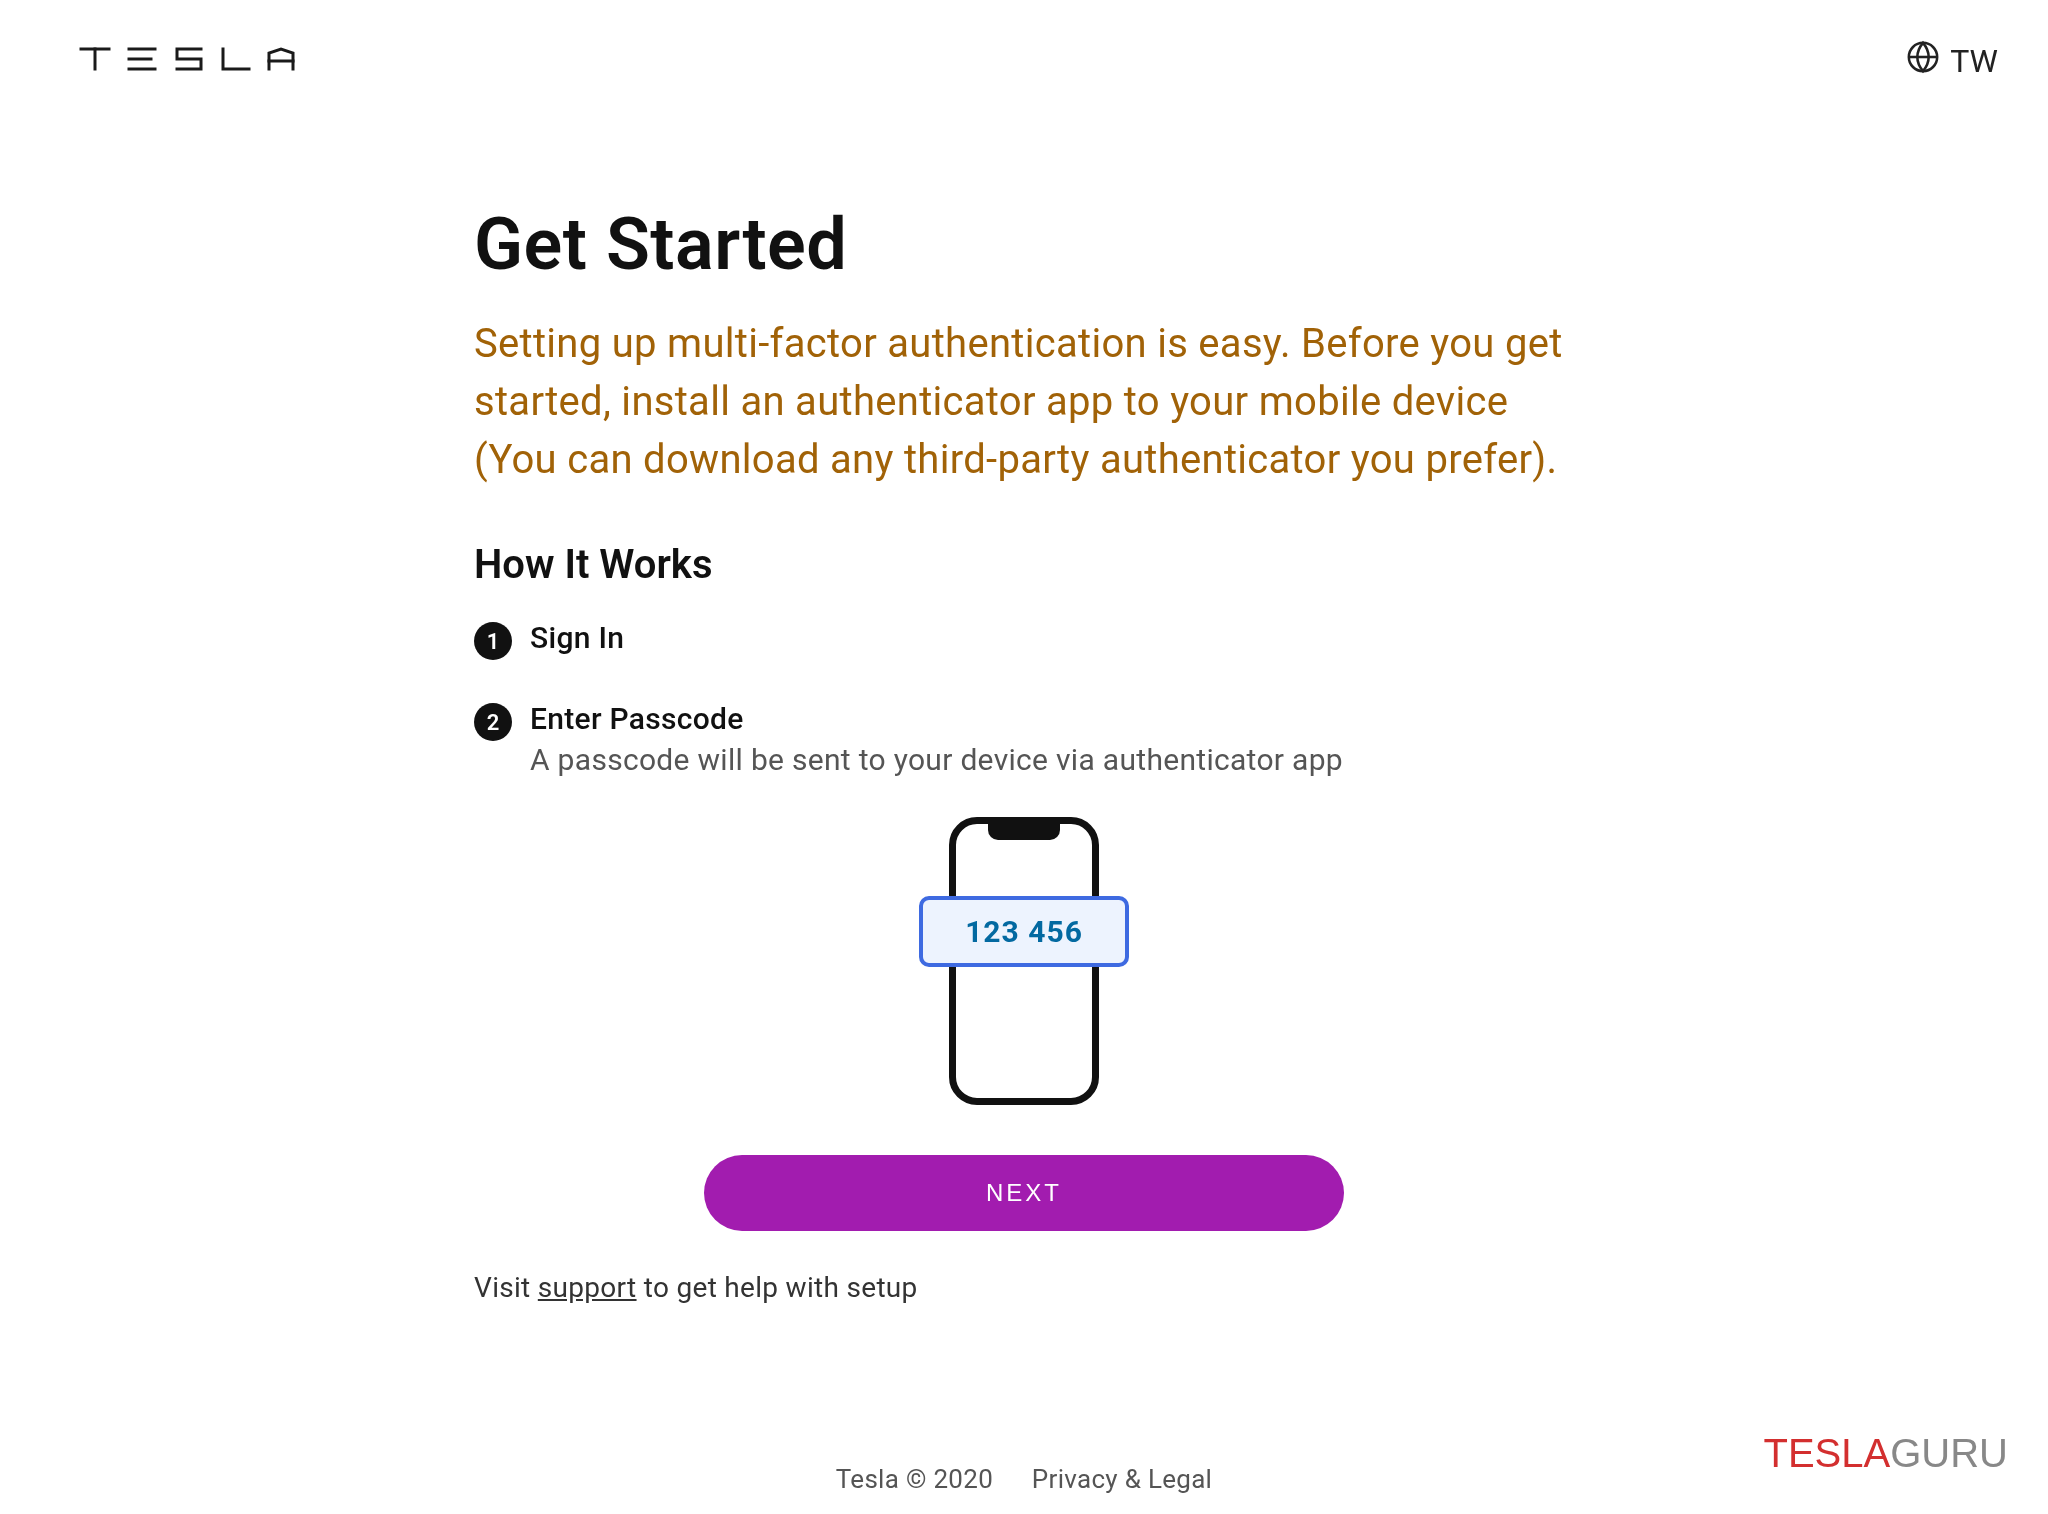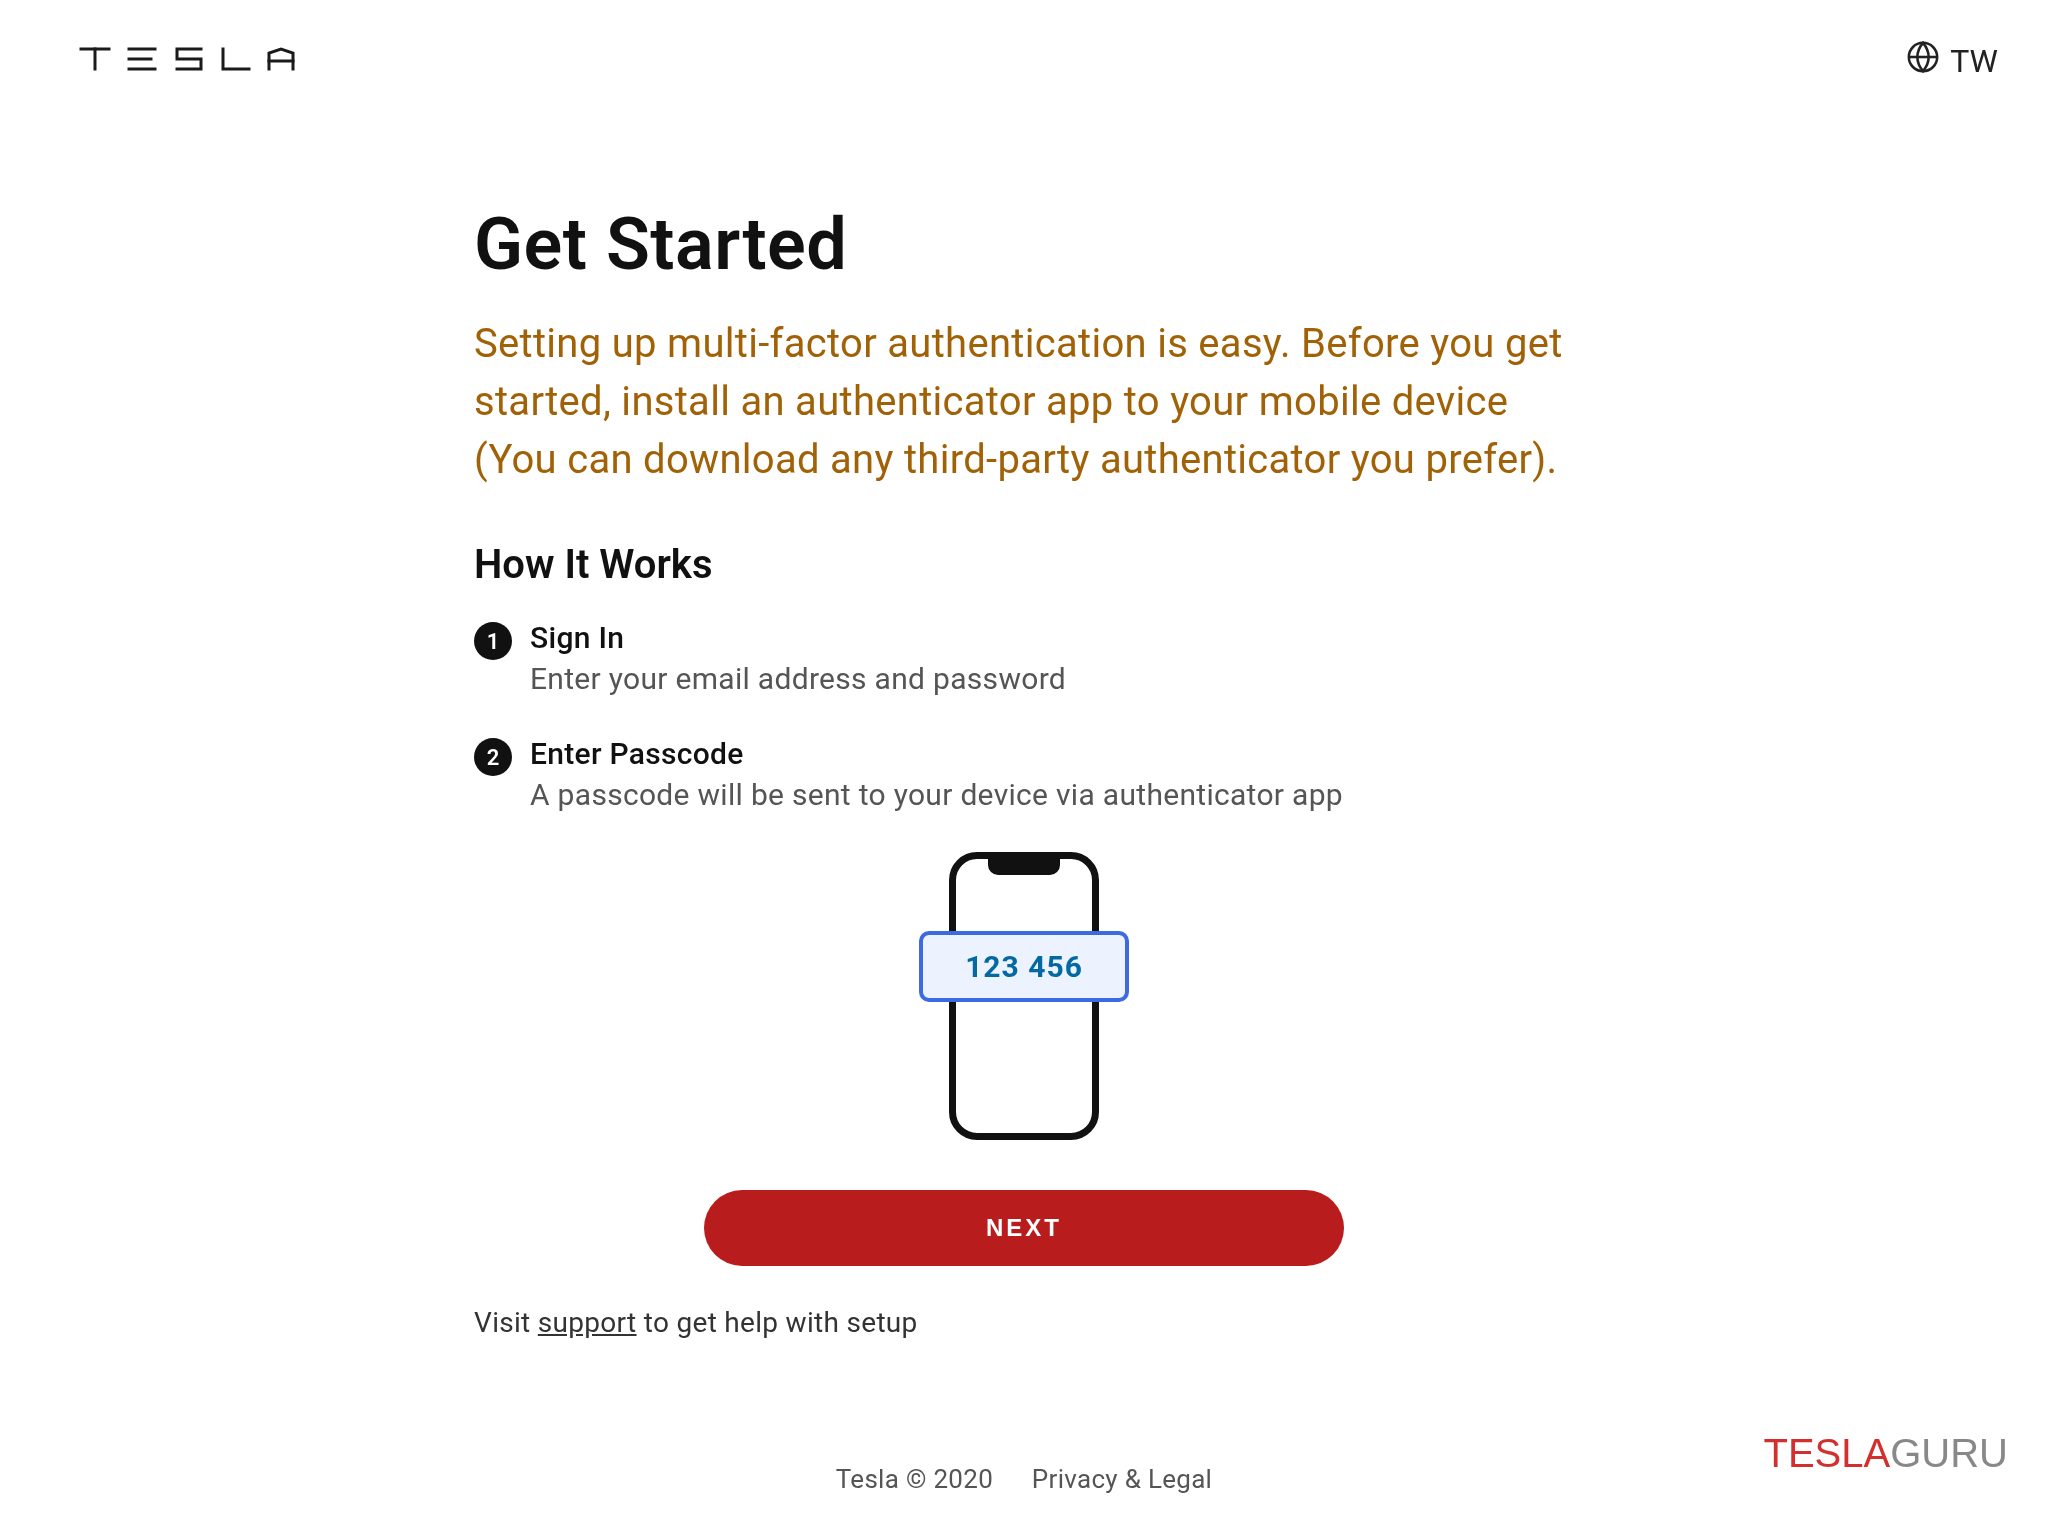--- a/index.html
+++ b/index.html
@@ -130,26 +130,26 @@
     color: #0369a1;
     font-size: 30px;
     font-weight: 700;
     letter-spacing: 1px;
   }
   .next-btn {
     display: block;
     width: 640px;
     margin: 0 auto;
     padding: 24px 0;
-    background: #b91c1c;
+    background: #a21caf;
     color: #fff;
     border: none;
     border-radius: 50px;
     font-size: 24px;
-    font-weight: 700;
+    font-weight: 400;
     letter-spacing: 3px;
     cursor: pointer;
   }
   .support-line {
     text-align: left;
     font-size: 28px;
     color: #333;
     margin-top: 40px;
     letter-spacing: 0.3px;
   }
@@ -220,21 +220,20 @@
 <div class="main">
   <h1>Get Started</h1>
   <p class="intro">Setting up multi-factor authentication is easy. Before you get started, install an authenticator app to your mobile device (You can download any third-party authenticator you prefer).</p>
 
   <h2>How It Works</h2>
 
   <div class="step">
     <div class="step-num">1</div>
     <div class="step-body">
       <div class="step-title">Sign In</div>
-      <div class="step-desc">Enter your email address and password</div>
     </div>
   </div>
 
   <div class="step">
     <div class="step-num">2</div>
     <div class="step-body">
       <div class="step-title">Enter Passcode</div>
       <div class="step-desc">A passcode will be sent to your device via authenticator app</div>
     </div>
   </div>

